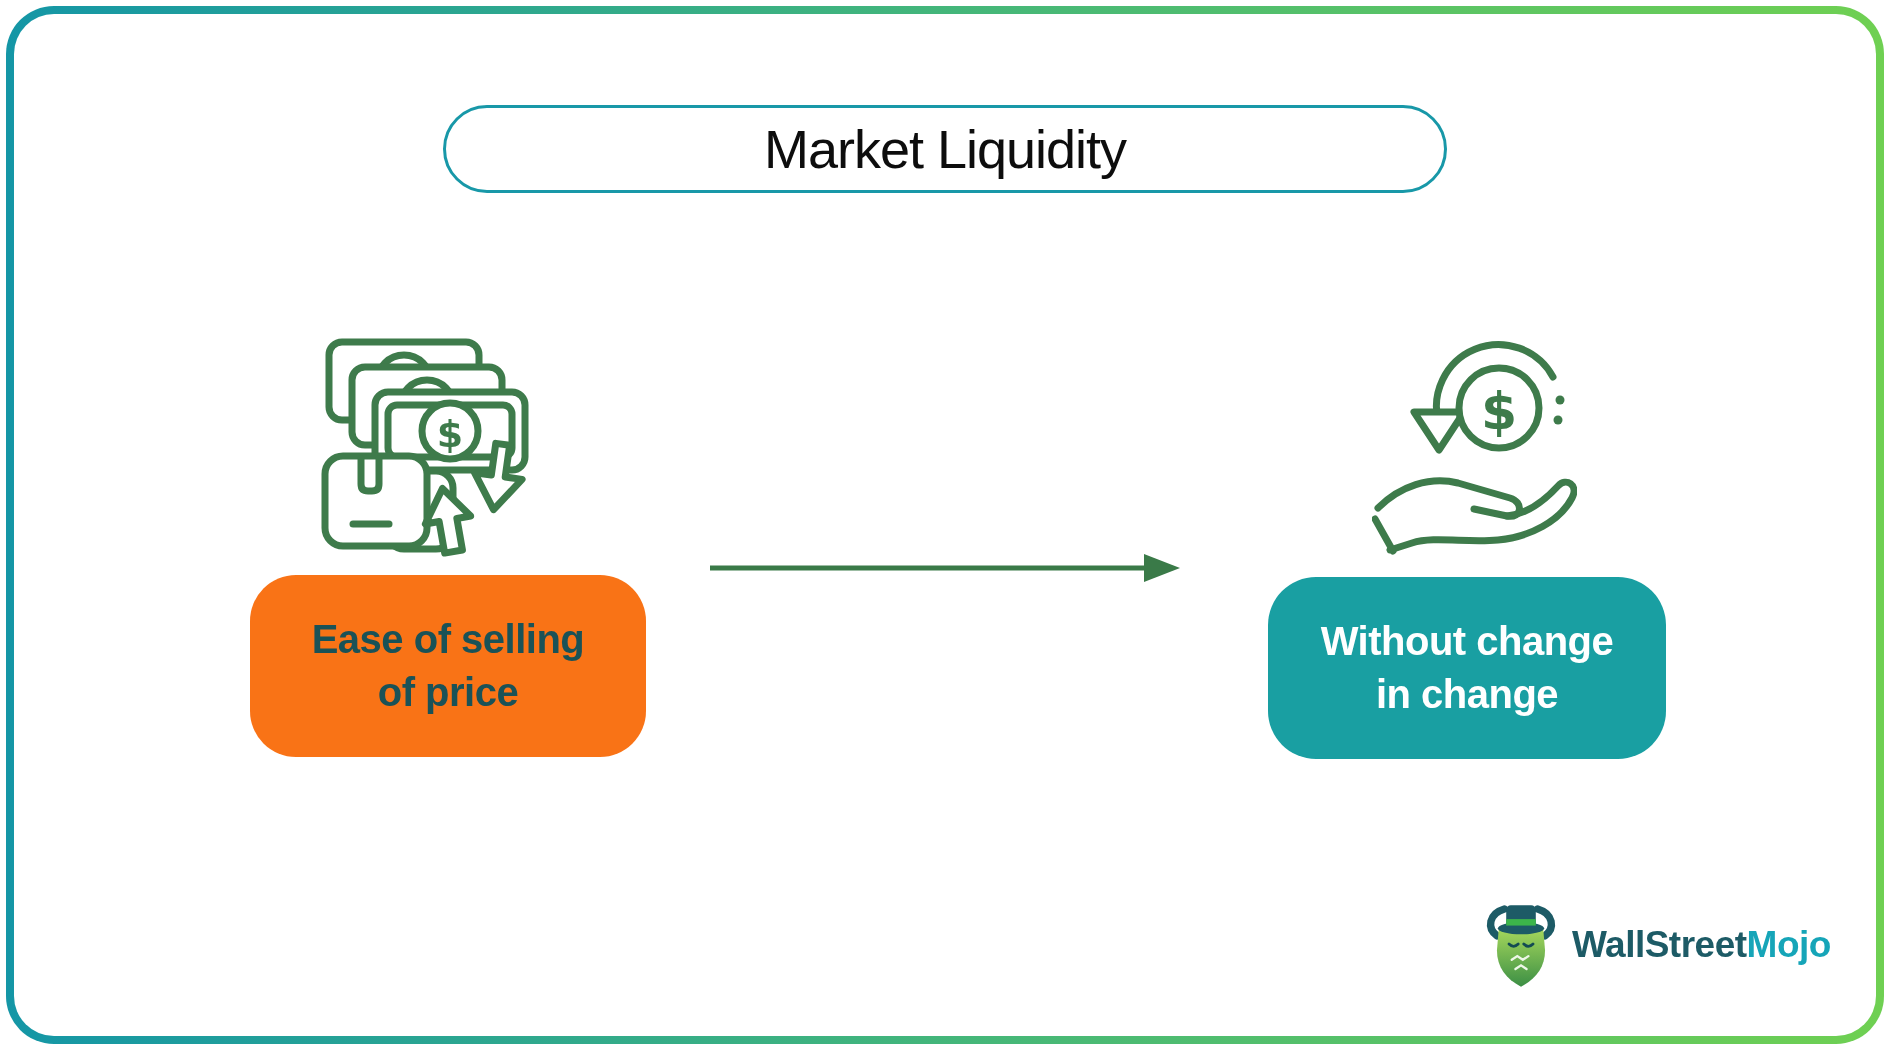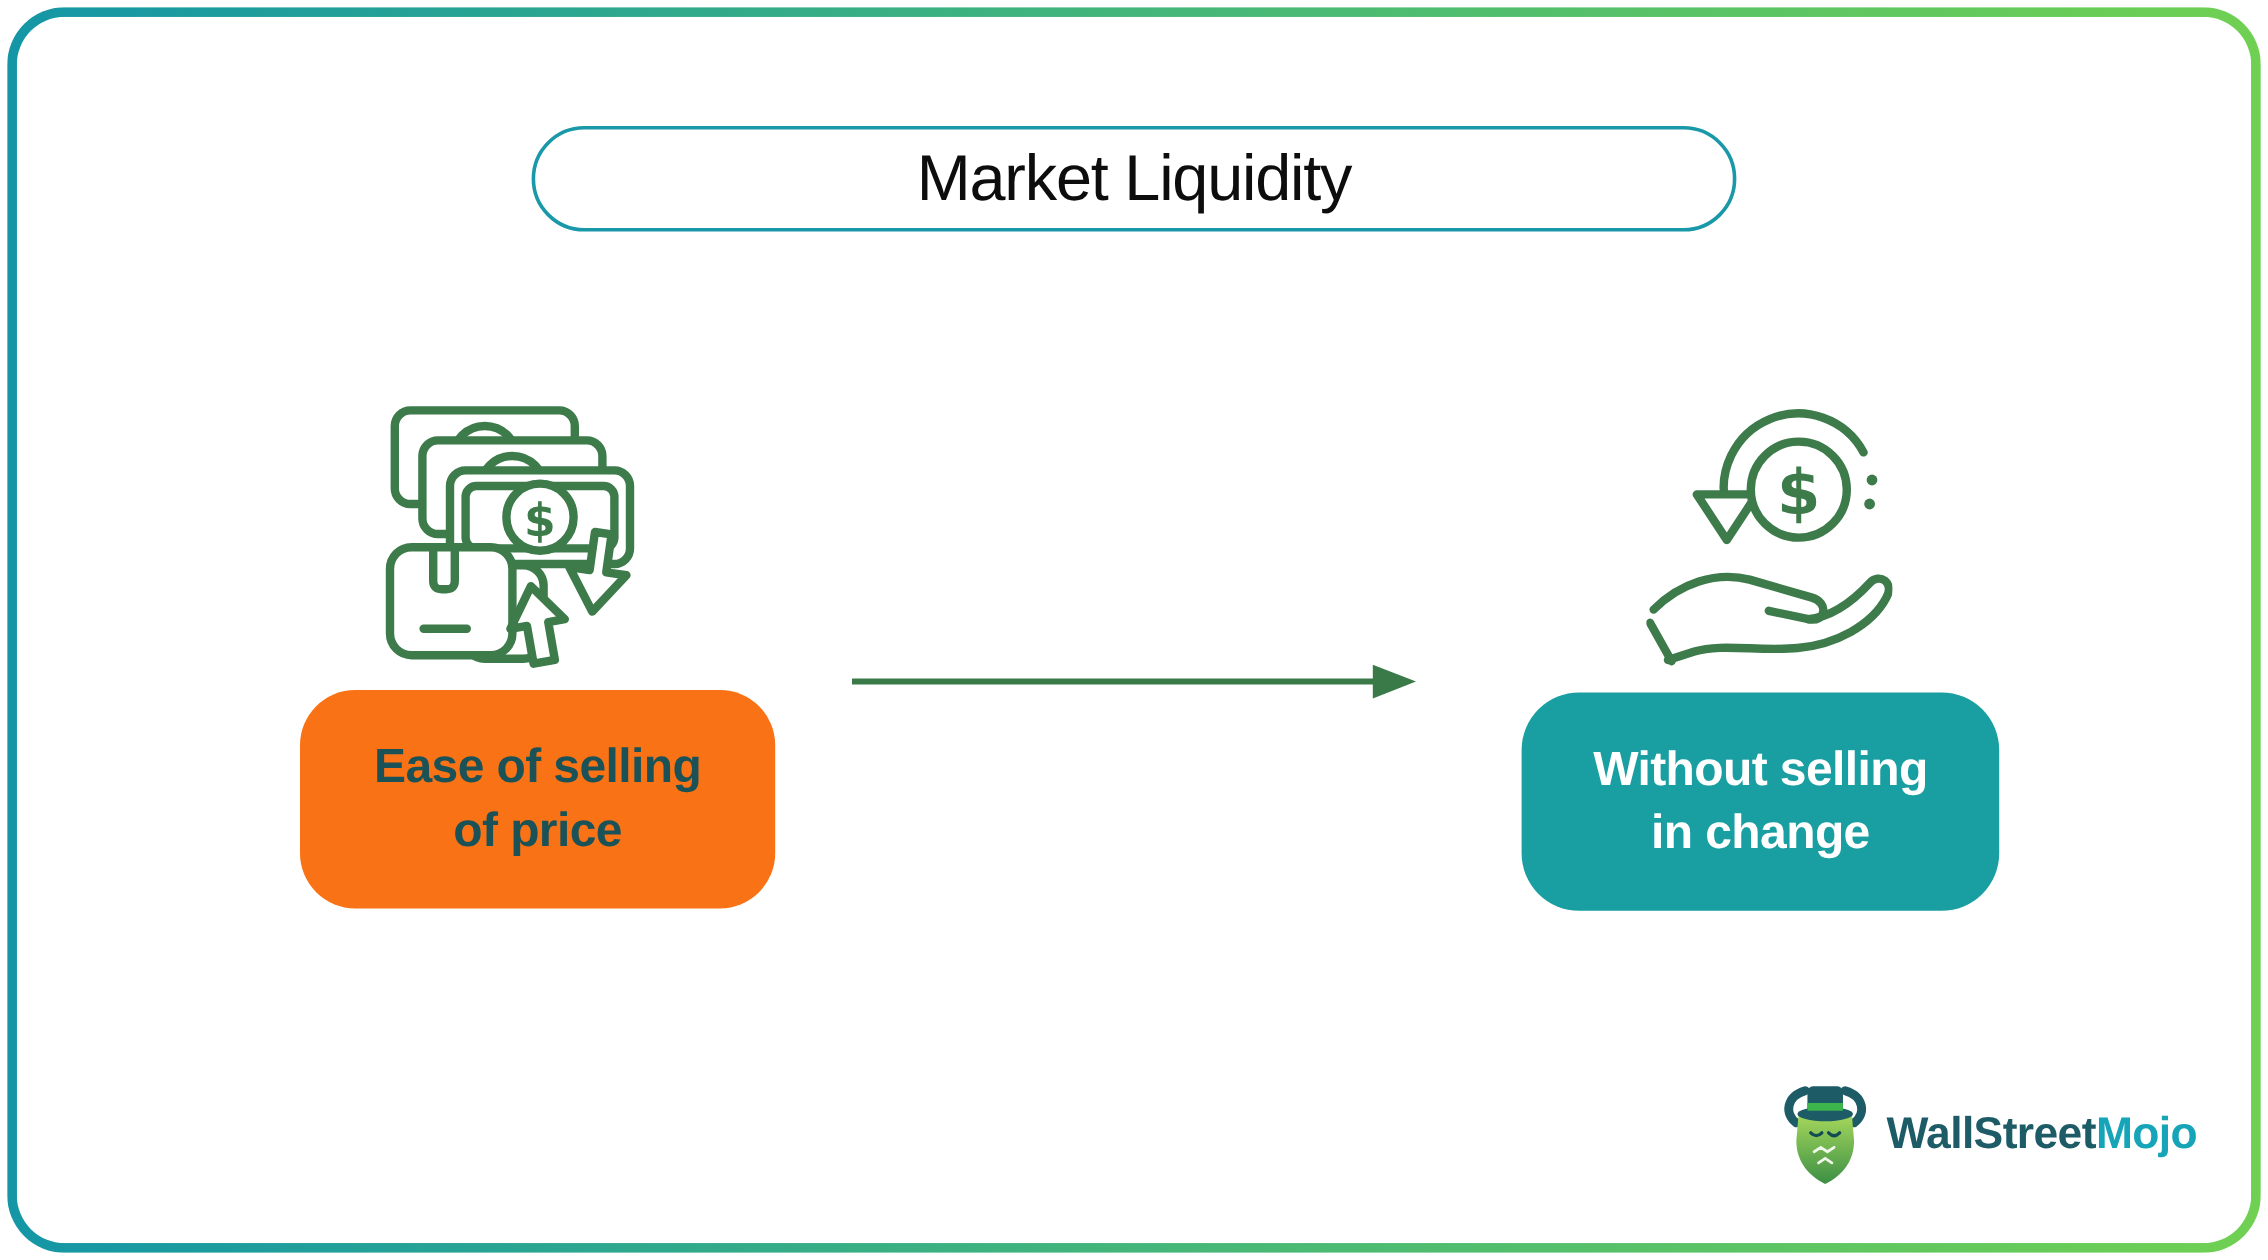--- a/index.html
+++ b/index.html
@@ -152,21 +152,21 @@
 
     <circle cx="127" cy="70" r="40" fill="#ffffff"></circle>
     <text x="127" y="73" text-anchor="middle" dominant-baseline="central" font-family="'DejaVu Sans', sans-serif" font-size="52" font-weight="bold" fill="#3e7b4b" stroke="none">$</text>
 
     <path d="M6 170 C28 148 58 138 86 145 L138 160 C152 164 150 181 135 178 L102 171" fill="none"></path>
     <path d="M135 178 C156 176 174 161 186 148 C194 139 207 147 200 160 C188 183 158 199 126 202 C94 205 62 198 40 205 L18 212" fill="none"></path>
     <path d="M3 181 L21 213" fill="none"></path>
   </svg>
 
   <div class="label-box label-right">
-    <span>Without selling</span>
+    <span>Without change</span>
     <span>in change</span>
   </div>
 
   <div class="logo">
     <svg class="logo-icon" viewBox="0 0 80 92">
       <defs>
         <linearGradient id="bullGrad" x1="0" y1="0" x2="0" y2="1">
           <stop offset="0" stop-color="#a6d85c"></stop>
           <stop offset="1" stop-color="#3c8f45"></stop>
         </linearGradient>

